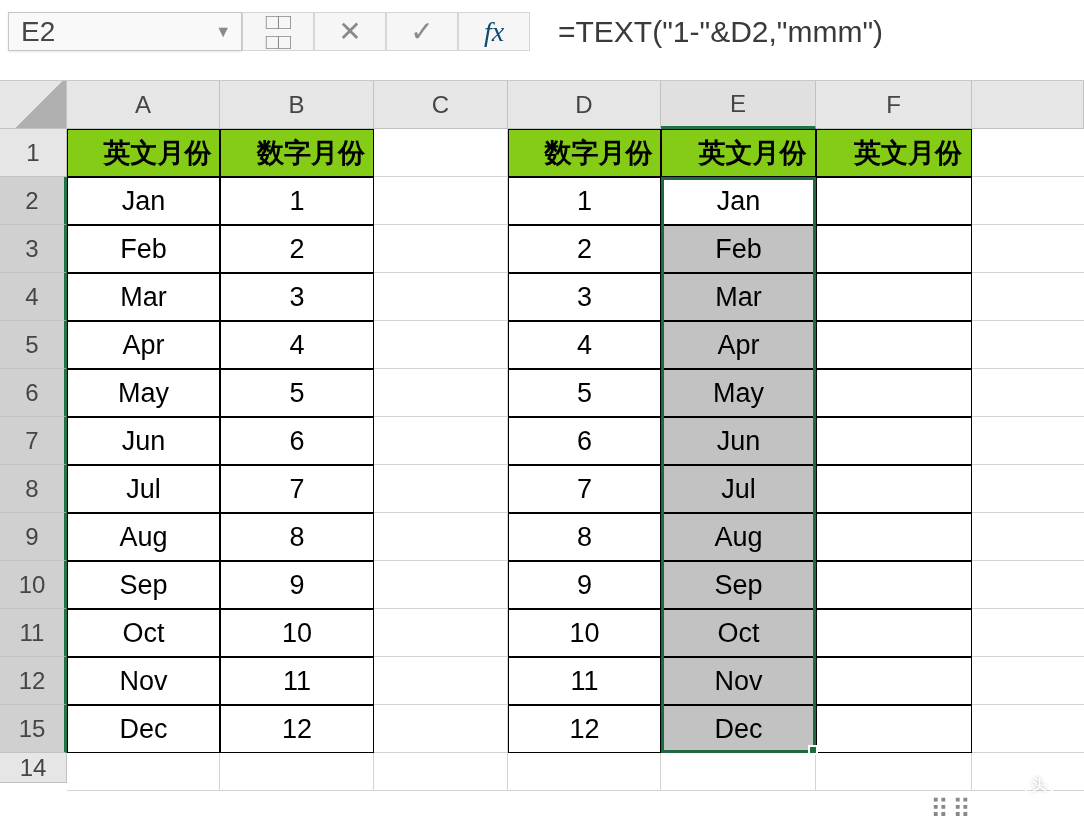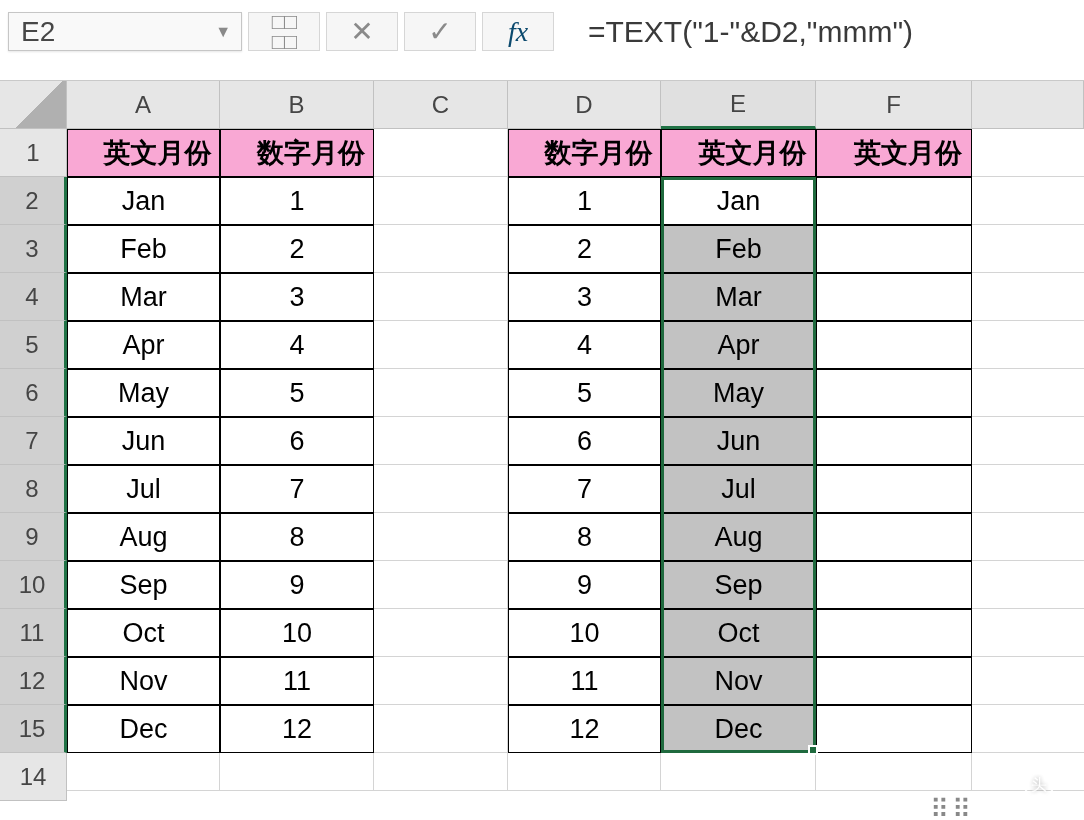--- a/index.html
+++ b/index.html
@@ -9,21 +9,20 @@
     width: 1084px;
     height: 820px;
     overflow: hidden;
     position: relative;
   }
   .formula-bar {
     display: flex;
     align-items: stretch;
     height: 80px;
     padding: 12px 8px 29px 8px;
-    gap: 6px;
     background: #fff;
   }
   .name-box {
     width: 234px;
     background: #f9f9f9;
     border: 1px solid #c6c6c6;
     display: flex;
     align-items: center;
     padding-left: 12px;
     font-size: 28px;
@@ -84,21 +83,21 @@
     border-bottom: 1px solid #d4d4d4;
     display: flex;
     align-items: center;
     justify-content: center;
     font-size: 27px;
     color: #000;
     background: #fff;
     position: relative;
   }
   .th {
-    background: #f9a8d4;
+    background: #84cc16;
     font-weight: 700;
     font-family: "Microsoft YaHei", sans-serif;
     border: 1.5px solid #000;
     padding-left: 28px;
   }
   .bx { border: 1.5px solid #000; }
   .sel-cell { background: #c2c2c2; }
   .active-cell { background: #ffffff; }
 
   .sel-outline {
@@ -277,21 +276,21 @@
 
   <div class="rowhdr sel">15</div>
   <div class="cell bx">Dec</div>
   <div class="cell bx">12</div>
   <div class="cell"></div>
   <div class="cell bx">12</div>
   <div class="cell bx sel-cell">Dec</div>
   <div class="cell bx"></div>
   <div class="cell" style="border-right:0"></div>
 
-  <div class="rowhdr" style="height:48px">14</div>
+  <div class="rowhdr" style="height:30px">14</div>
   <div class="cell" style="height:38px"></div>
   <div class="cell" style="height:38px"></div>
   <div class="cell" style="height:38px"></div>
   <div class="cell" style="height:38px"></div>
   <div class="cell" style="height:38px"></div>
   <div class="cell" style="height:38px"></div>
   <div class="cell" style="height:38px;border-right:0"></div>
 
   <div class="sel-outline" style="left:661px; top:96px; width:155px; height:576px;">
      <div class="fill-handle"></div>

